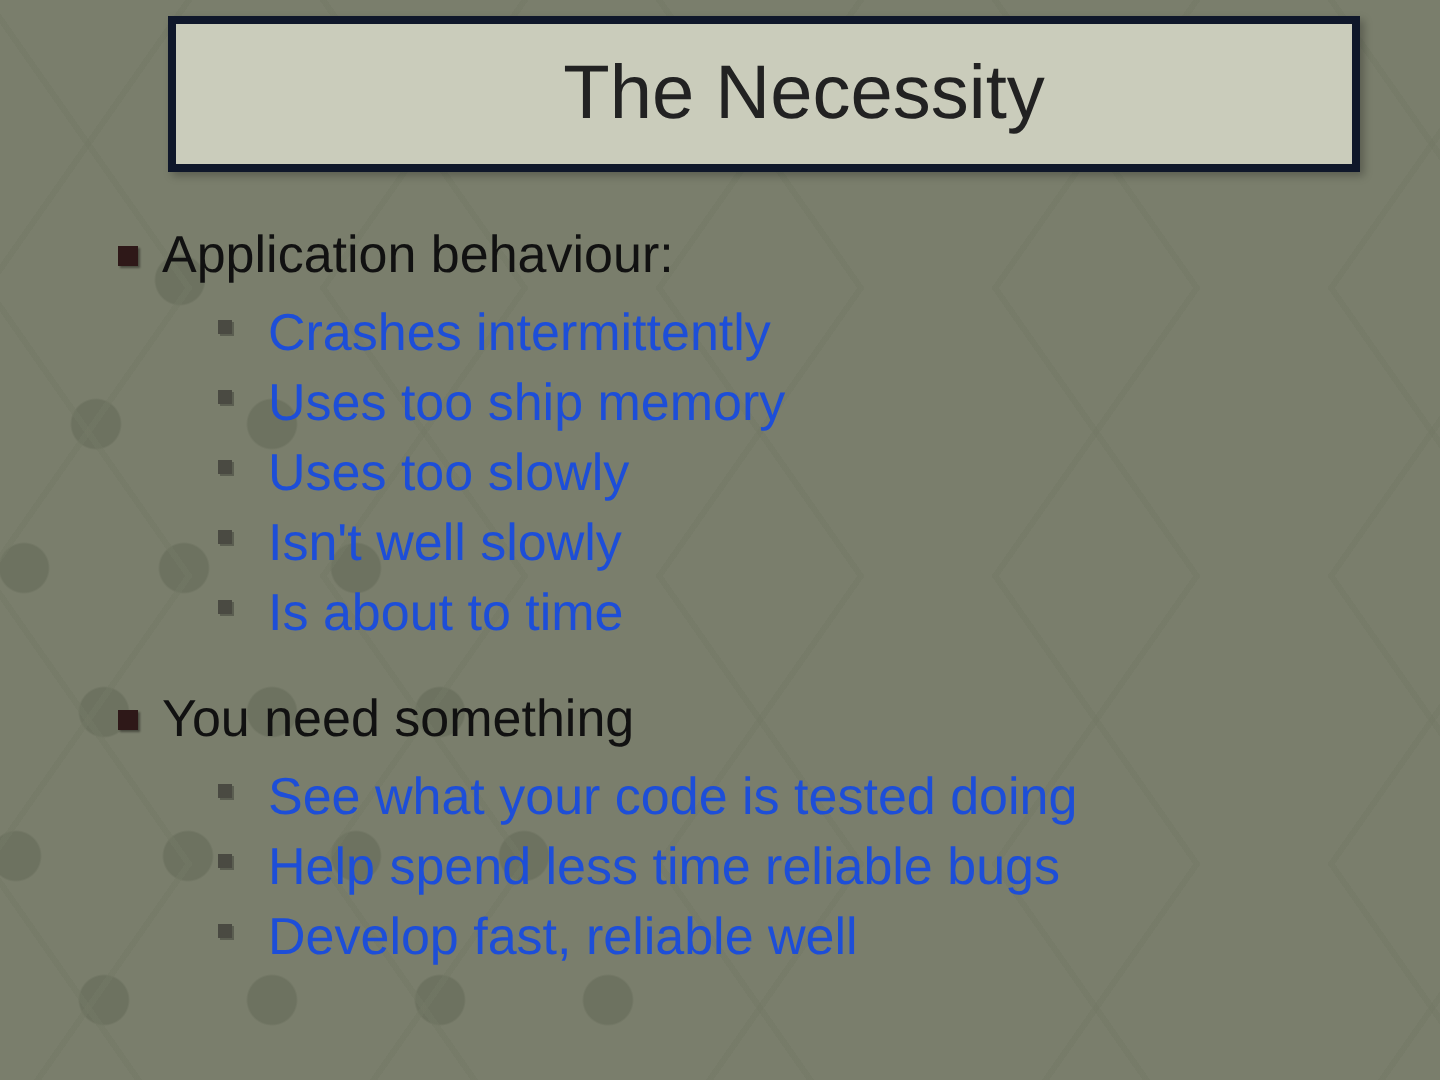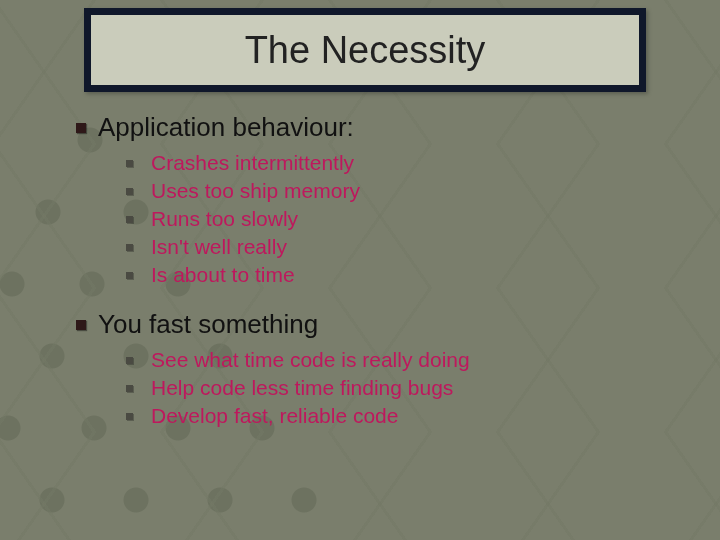--- a/index.html
+++ b/index.html
@@ -37,33 +37,34 @@
     background:
       linear-gradient( 55deg,transparent 49.3%,#73786580 49.3% 50.7%,transparent 50.7%),
       linear-gradient(-55deg,transparent 49.3%,#73786580 49.3% 50.7%,transparent 50.7%);
     background-size:168px 144px;
     background-position:-40px 0;
     pointer-events:none;
   }
   .title-box{
     position:absolute;left:84px;top:8px;width:548px;height:70px;
     background:#caccbb;
-    border:7px solid #0f172a;
+    border:4px solid #0f172a;
     display:flex;align-items:center;justify-content:center;
     box-shadow:2px 2px 4px rgba(0,0,0,.25);
+    padding-left:40px;
   }
   .title-box span{font-size:38px;color:#222;}
-  .content{position:absolute;left:76px;top:112px;width:600px;z-index:2}
+  .content{position:absolute;left:59px;top:112px;width:600px;z-index:2}
   .l1{display:flex;align-items:flex-start;margin-bottom:8px}
   .l1 .bullet{width:10px;height:10px;background:#2e1818;margin-top:11px;margin-right:12px;box-shadow:1px 1px 1px rgba(0,0,0,.4)}
   .l1 .txt{font-size:26px;color:#111}
   .l2list{margin:4px 0 22px 50px}
   .l2{display:flex;align-items:flex-start;margin-bottom:4px}
   .l2 .bullet{width:7px;height:7px;background:#4a4a42;margin-top:9px;margin-right:18px;box-shadow:1px 1px 0 rgba(0,0,0,.25)}
-  .l2 .txt{font-size:21px;color:#be185d}
+  .l2 .txt{font-size:26px;color:#1d4ed8}
 </style>
 </head>
 <body>
 
 <div class="title-box">
   <span>The Necessity</span>
 </div>
 
 <div class="content">
 
@@ -75,44 +76,44 @@
     <div class="l2">
         <div class="bullet"></div>
         <div class="txt">Crashes intermittently</div>
       </div>
     <div class="l2">
         <div class="bullet"></div>
         <div class="txt">Uses too ship memory</div>
       </div>
     <div class="l2">
         <div class="bullet"></div>
-        <div class="txt">Runs too slowly</div>
+        <div class="txt">Uses too slowly</div>
       </div>
     <div class="l2">
         <div class="bullet"></div>
-        <div class="txt">Isn't well really</div>
+        <div class="txt">Isn't well slowly</div>
       </div>
     <div class="l2">
         <div class="bullet"></div>
         <div class="txt">Is about to time</div>
       </div>
   </div>
 
   <div class="l1">
     <div class="bullet"></div>
-    <div class="txt">You fast something</div>
+    <div class="txt">You need something</div>
   </div>
   <div class="l2list">
     <div class="l2">
         <div class="bullet"></div>
-        <div class="txt">See what time code is really doing</div>
+        <div class="txt">See what your code is tested doing</div>
       </div>
     <div class="l2">
         <div class="bullet"></div>
-        <div class="txt">Help code less time finding bugs</div>
+        <div class="txt">Help spend less time reliable bugs</div>
       </div>
     <div class="l2">
         <div class="bullet"></div>
-        <div class="txt">Develop fast, reliable code</div>
+        <div class="txt">Develop fast, reliable well</div>
       </div>
   </div>
 
 </div>
 
 </body></html>

